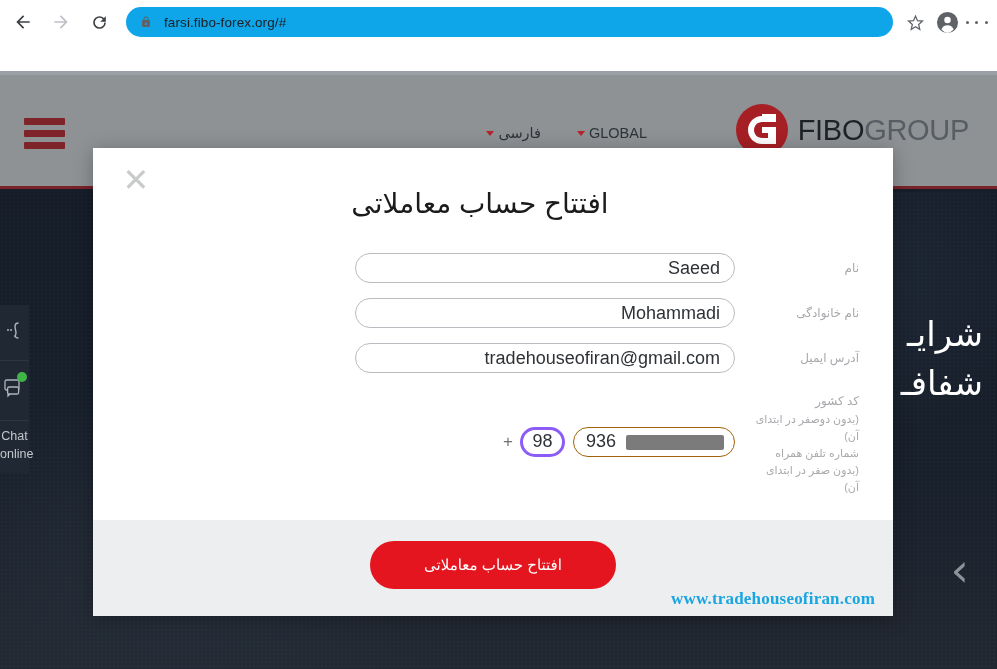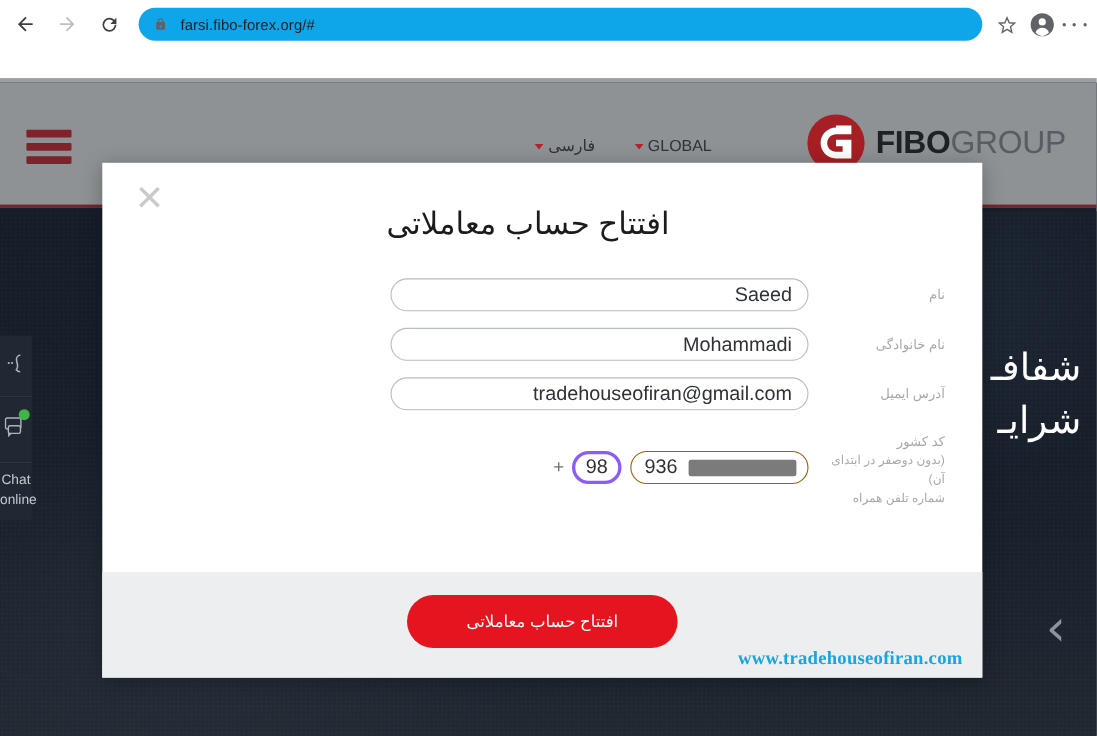--- a/index.html
+++ b/index.html
@@ -124,21 +124,21 @@
   }
   .brand {
     position: absolute; top: 27px; right: 28px;
     display: flex; align-items: center; direction: ltr;
   }
   .brand-logo { width: 56px; height: 56px; flex: none; }
   .brand-text {
     font-size: 29px; letter-spacing: -.3px;
     margin-left: 8px; white-space: nowrap;
   }
-  .brand-text b { color: #1d2227; font-weight: 700; margin-top: 16px; }
+  .brand-text b { color: #1d2227; font-weight: 400; margin-top: 16px; }
   .brand-text span { color: #575d63; font-weight: 400; }
 
   .nav-links {
     position: absolute; top: 50px; right: 350px;
     display: flex; align-items: center; direction: rtl;
   }
   .nav-link {
     font-size: 14.5px; color: #2e3338;
     margin-left: 36px;
     display: flex; align-items: center;
@@ -415,22 +415,22 @@
 
   <div class="chrome-sep"></div>
 </div>
 
 <div class="page">
 
   <div class="hero">
     <div class="hero-texture"></div>
 
     <div class="hero-head">
+      <div>شرایـ</div>
       <div>شفافـ</div>
-      <div>شرایـ</div>
     </div>
 
     <div class="hero-arrow">›</div>
 
   </div>
 
   <div class="side-widgets">
     <div class="side-widget sw-phone">
       <span>
         <svg width="17" height="19" viewBox="0 0 17 19">
@@ -515,20 +515,21 @@
           <div class="field">
             <span class="field-value">tradehouseofiran@gmail.com</span>
           </div>
         </div>
 
         <div class="form-row phone-row">
           <div class="form-label phone-label">
             <span>کد کشور</span>
             <span class="sub">(بدون دوصفر در ابتدای آن)</span>
             <span class="sub">شماره تلفن همراه</span>
+            <span class="sub">(بدون صفر در ابتدای آن)</span>
           </div>
 
           <div class="field-group">
             <span class="plus-sign">+</span>
             <div class="cc-field">
               <span class="cc-value">98</span>
             </div>
             <div class="phone-field">
               <span class="phone-prefix">936</span>
               <span class="redaction"></span>

